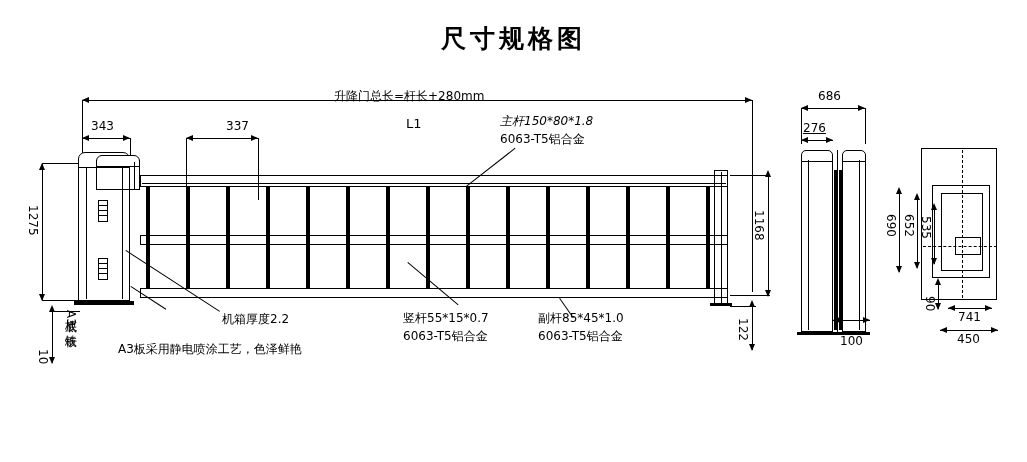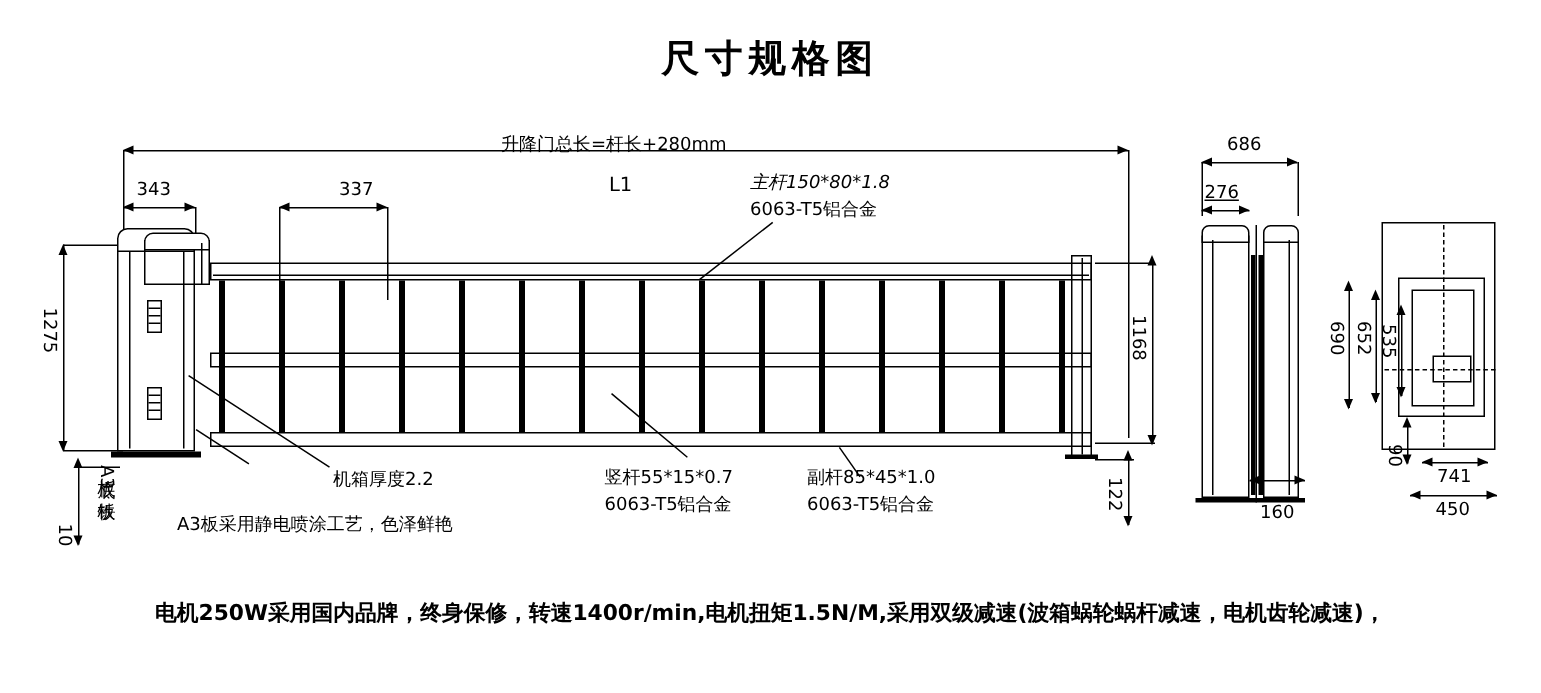--- a/index.html
+++ b/index.html
@@ -181,21 +181,21 @@
 
 <div class="abs bar" style="left:834px;top:170px;width:3px;height:160px;"></div>
 <div class="abs bar" style="left:839px;top:170px;width:3px;height:160px;"></div>
 <div class="abs line v1" style="left:837px;top:150px;height:185px;"></div>
 
 <div class="abs bar" style="left:797px;top:332px;width:73px;height:3px;"></div>
 
 <div class="abs line h1" style="left:833px;top:320px;width:37px;"></div>
 <div class="abs arrowL" style="left:833px;top:317px;"></div>
 <div class="abs arrowR" style="left:863px;top:317px;"></div>
-<div class="abs lbl" style="left:840px;top:334px;">160</div>
+<div class="abs lbl" style="left:840px;top:334px;">100</div>
 
 <div class="abs box2" style="left:921px;top:148px;width:76px;height:152px;"></div>
 <div class="abs box" style="left:932px;top:185px;width:58px;height:93px;"></div>
 <div class="abs box" style="left:941px;top:193px;width:42px;height:78px;"></div>
 <div class="abs box2" style="left:955px;top:237px;width:26px;height:18px;"></div>
 <div class="abs dash-v" style="left:962px;top:150px;height:148px;"></div>
 <div class="abs dash-h" style="left:923px;top:246px;width:74px;"></div>
 
 <div class="abs line v1" style="left:899px;top:192px;height:80px;"></div>
 <div class="abs arrowU" style="left:896px;top:187px;"></div>
@@ -221,14 +221,13 @@
 <div class="abs arrowL" style="left:948px;top:305px;"></div>
 <div class="abs arrowR" style="left:985px;top:305px;"></div>
 <div class="abs lbl" style="left:958px;top:310px;">741</div>
 
 <div class="abs line h1" style="left:940px;top:330px;width:58px;"></div>
 <div class="abs arrowL" style="left:940px;top:327px;"></div>
 <div class="abs arrowR" style="left:991px;top:327px;"></div>
 <div class="abs lbl" style="left:957px;top:332px;">450</div>
 
 <div class="abs" id="footer">
-  <div>电机250W采用国内品牌，终身保修，转速1400r/min,电机扭矩1.5N/M,采用双级减速(波箱蜗轮蜗杆减速，电机齿轮减速)，</div>
 </div>
 
 </body></html>

